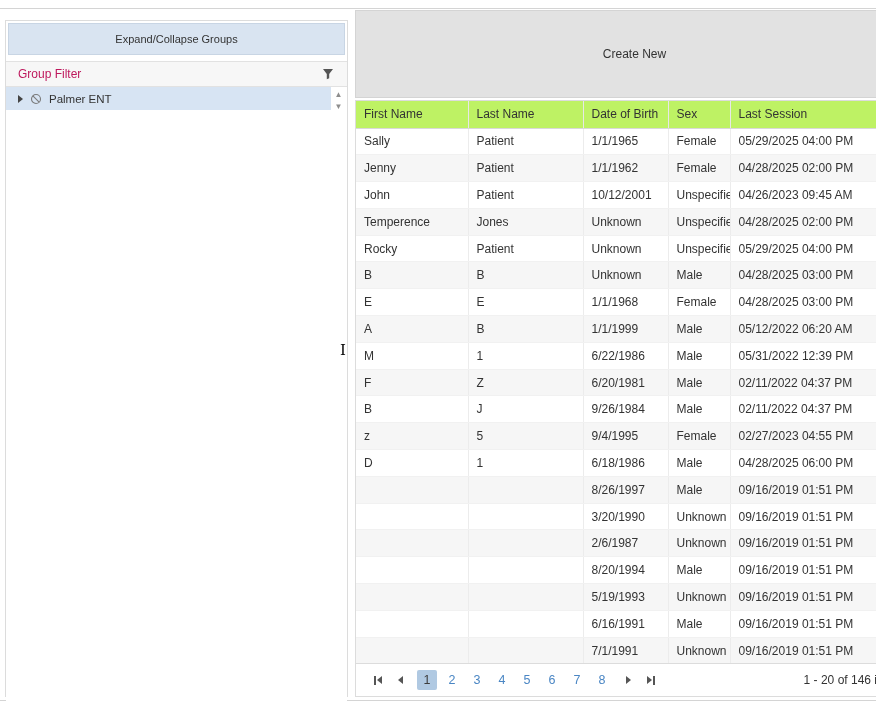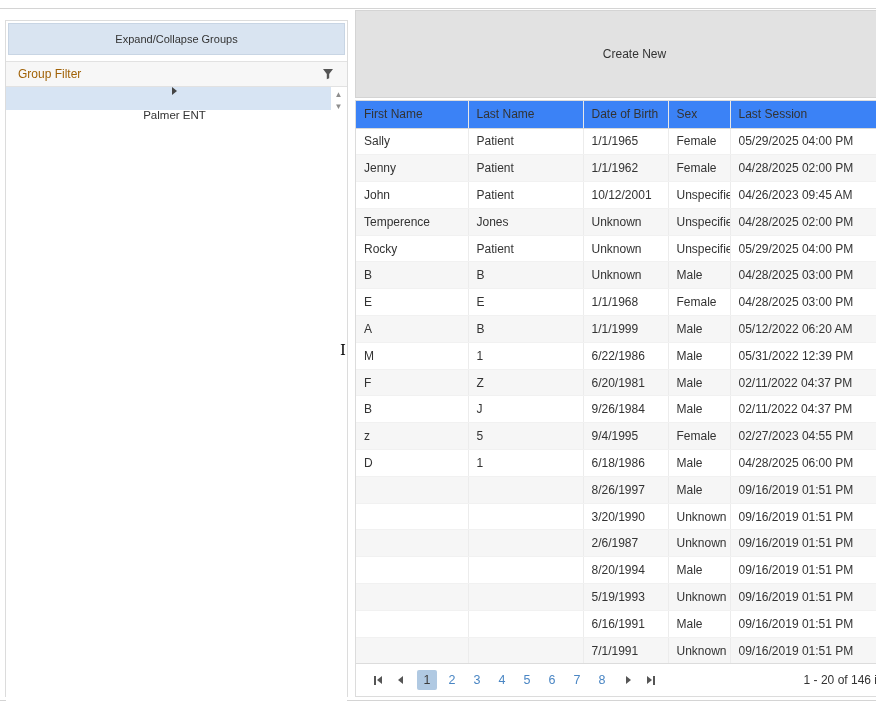--- a/index.html
+++ b/index.html
@@ -16,44 +16,44 @@
 .left-panel { position:absolute; left:5px; top:20px; width:343px; height:677px; border:1px solid #dcdcdc; background:#fff; }
 .expand-collapse-btn {
   height:32px; margin:2px 2px 0 2px; background:#d9e4f1; border:1px solid #c8d5e4;
   display:flex; align-items:center; justify-content:center; font-size:11px; color:#333; cursor:default;
 }
 .group-filter-row {
   margin-top:6px; height:26px; background:#f7f7f7;
   border-top:1px solid #e2e2e2; border-bottom:1px solid #e2e2e2;
   display:flex; align-items:center; padding:0 12px;
 }
-.group-filter-label { flex:1; font-size:12px; color:#a16207; }
+.group-filter-label { flex:1; font-size:12px; color:#be185d; }
 .funnel-wrap { width:14px; height:14px; display:flex; align-items:center; justify-content:center; cursor:pointer; }
 .tree-area { position:relative; height:calc(100% - 60px); background:#fff; }
-.tree-row { height:23px; width:calc(100% - 16px); background:#d7e4f3; display:flex; align-items:center; padding-left:12px; gap:7px; cursor:pointer;flex-direction:column; }
+.tree-row { height:23px; width:calc(100% - 16px); background:#d7e4f3; display:flex; align-items:center; padding-left:12px; gap:7px; cursor:pointer; }
 .expander { width:0; height:0; border-top:4px solid transparent; border-bottom:4px solid transparent; border-left:5px solid #444; }
 .tree-label { font-size:11.5px; color:#333; }
 .tree-scrollbar { position:absolute; right:1px; top:0; width:15px; height:28px; display:flex; flex-direction:column; align-items:center; justify-content:flex-start; gap:3px; padding-top:3px; }
 .scroll-arrow { font-size:8px; color:#8d8d8d; line-height:9px; cursor:pointer; }
 
 
 .right-panel { position:absolute; left:355px; top:10px; width:559px; height:687px; }
 .create-new-btn {
   position:absolute; top:0; left:0; right:0; height:88px;
   background:#e2e2e2; border:1px solid #d4d4d4;
   display:flex; align-items:center; justify-content:center; font-size:12px; color:#333; cursor:pointer;
 }
 .grid { position:absolute; top:90px; left:0; right:0; height:564px; border:1px solid #dcdcdc; background:#fff; display:flex; }
 .grid-main { flex:1; overflow:hidden; }
 table { width:100%; border-collapse:collapse; table-layout:fixed; }
 col.c1{width:112px} col.c2{width:115px} col.c3{width:85px} col.c4{width:62px} col.c5{width:auto}
 thead th {
   height:27px; font-weight:normal; text-align:left; padding:0 0 0 8px;
   border-bottom:1px solid #d9d9d9; border-left:1px solid #e7e7e7;
-  background:#3b82f6; font-size:12px; color:#333; white-space:nowrap; overflow:hidden; cursor:pointer;margin-top:20px;
+  background:#bef264; font-size:12px; color:#333; white-space:nowrap; overflow:hidden; cursor:pointer;margin-top:20px;
 }
 thead th:first-child { border-left:none; }
 tbody td {
   height:26.8px; padding:0 0 0 8px; font-size:12px; color:#333;
   border-left:1px solid #ececec; border-bottom:1px solid #f1f1f1;
   overflow:hidden; white-space:nowrap;
 }
 tbody td:first-child { border-left:none; }
 tbody tr:nth-child(even) { background:#f6f6f6; }
 .v-scrollbar {

